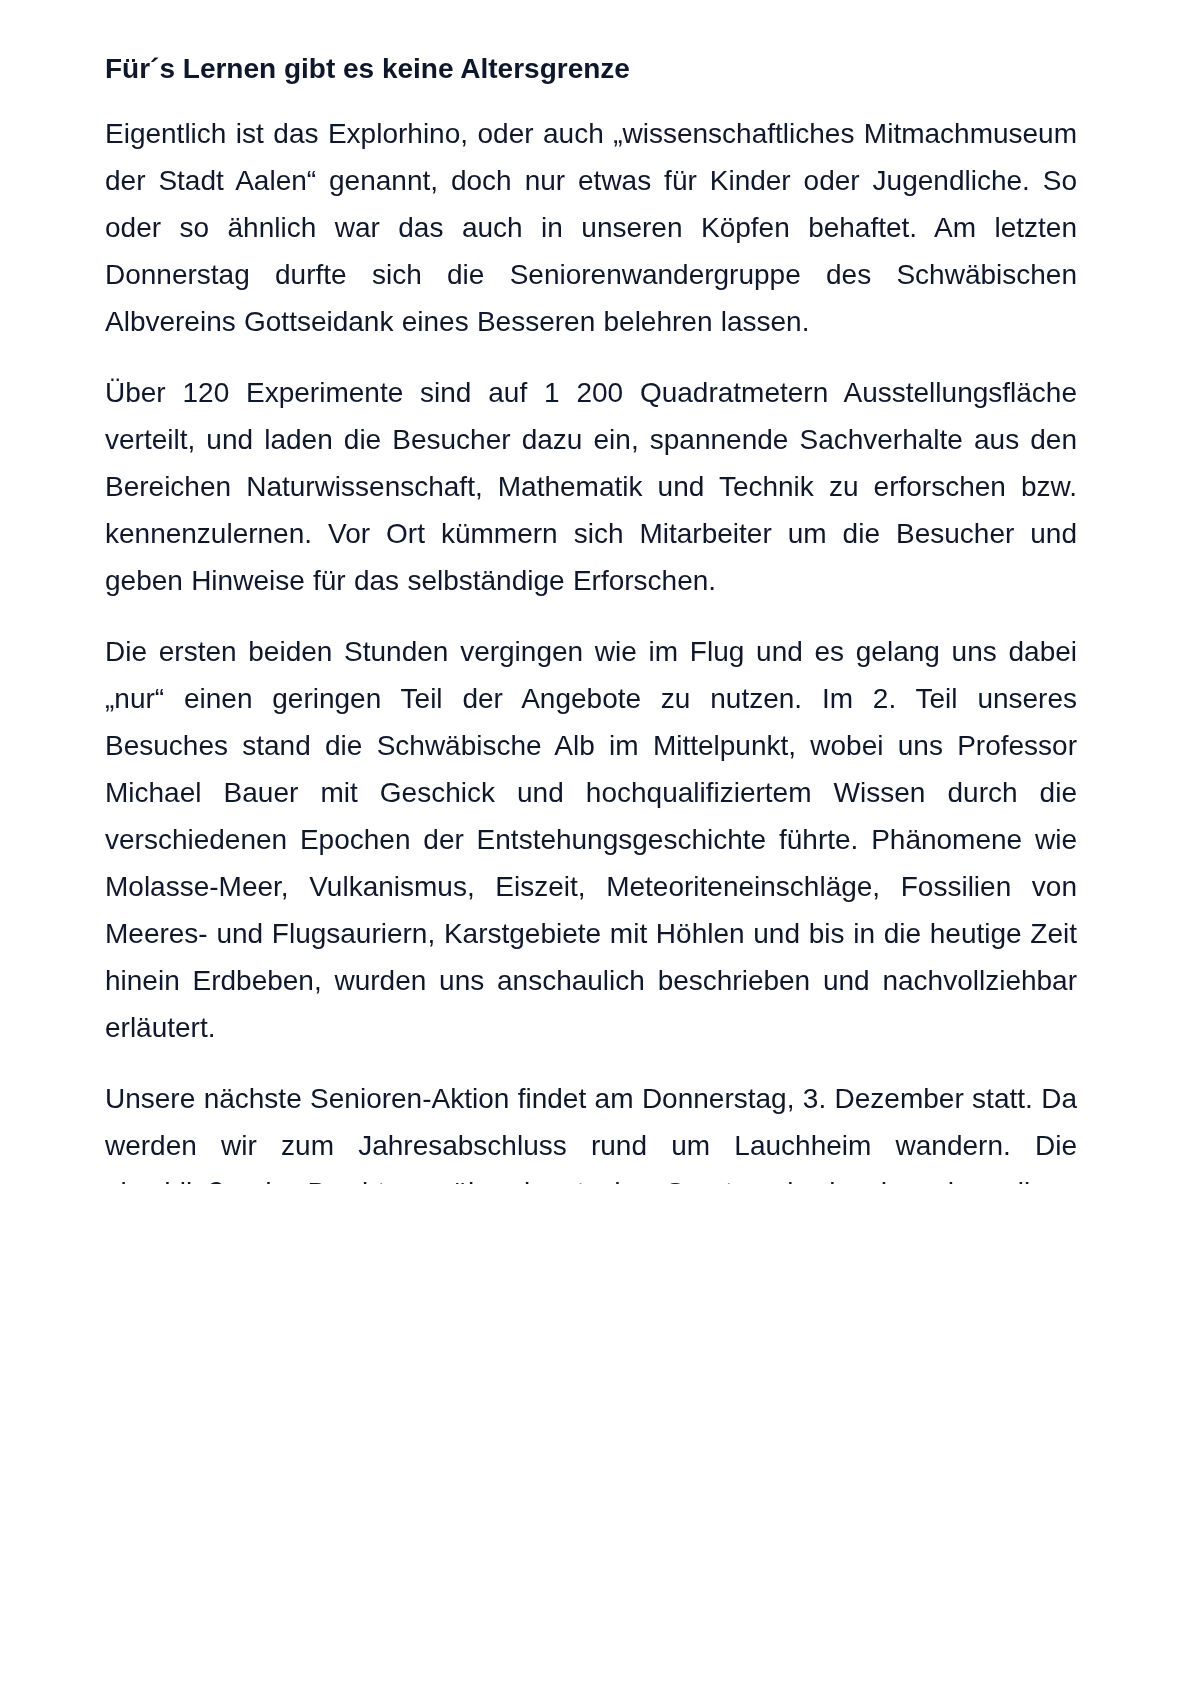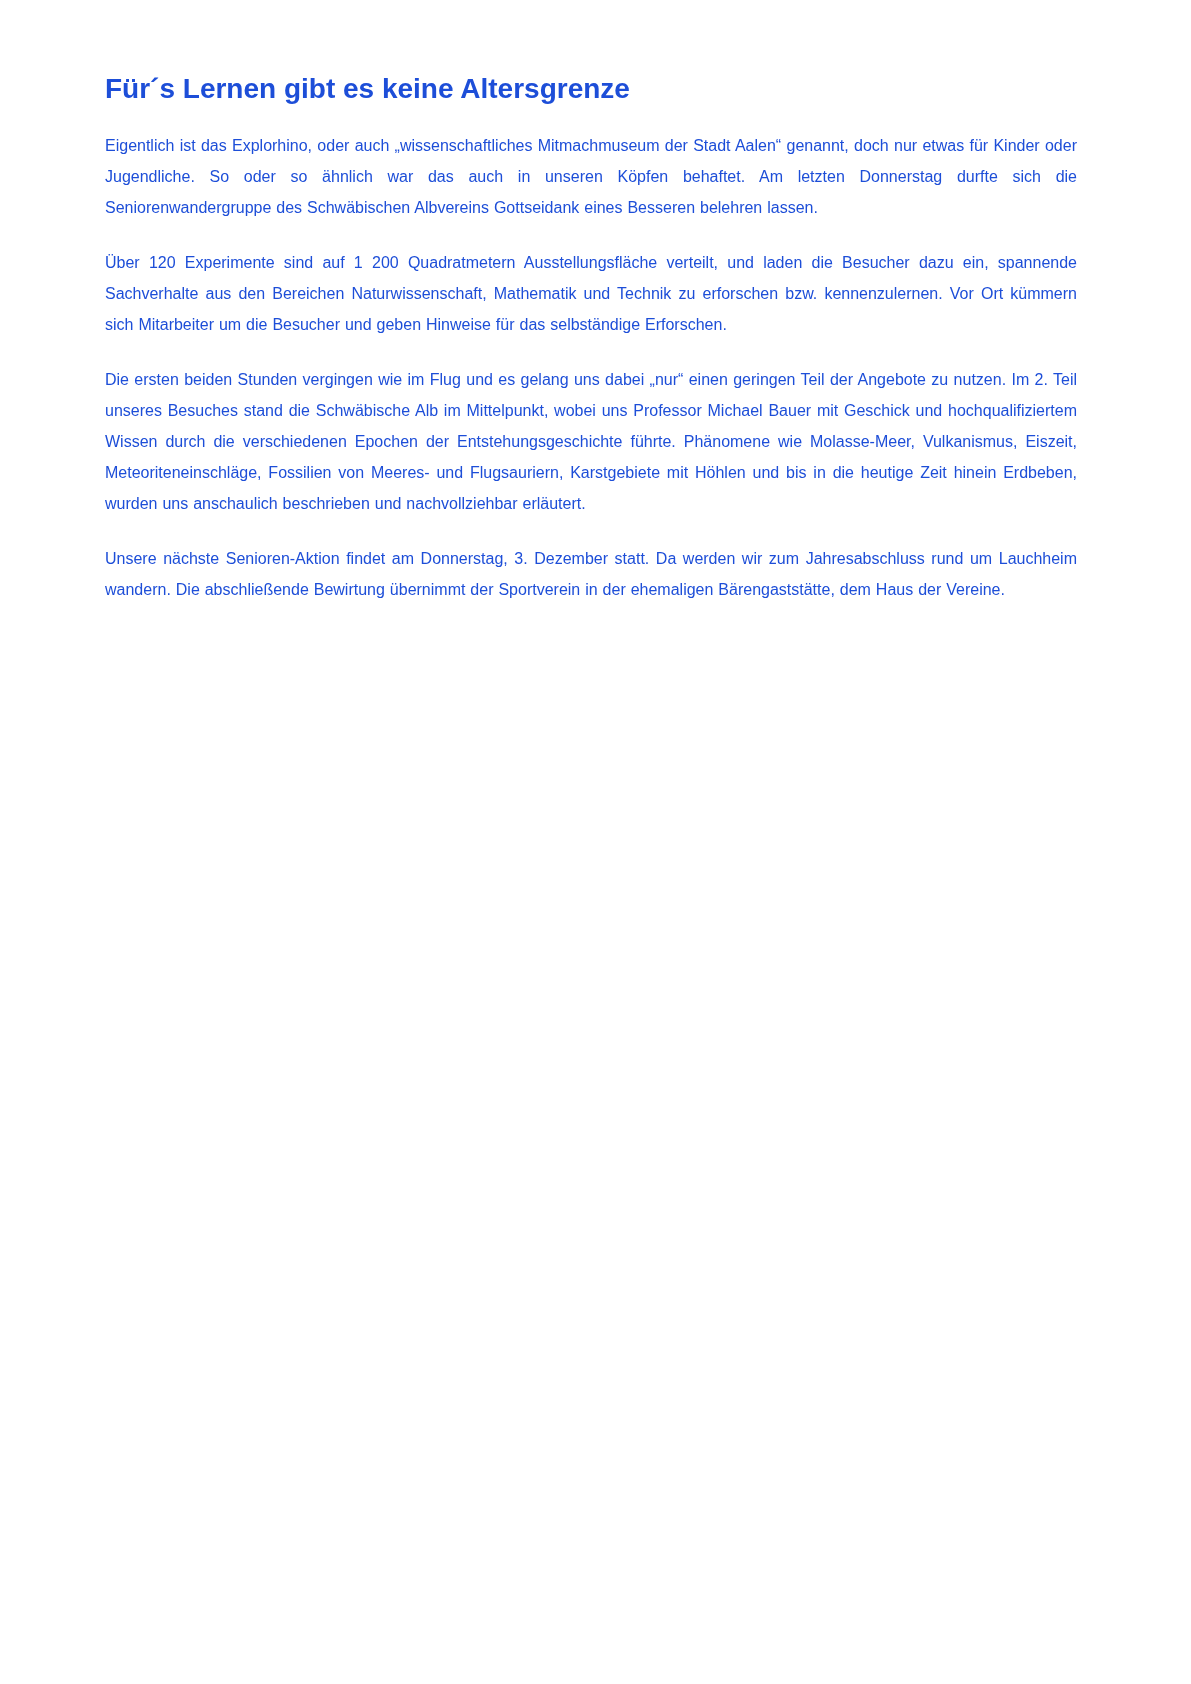--- a/index.html
+++ b/index.html
@@ -7,39 +7,38 @@
     padding: 0;
     background: #ffffff;
   }
   .page {
     position: relative;
     width: 1191px;
     height: 1184px;
     background: #ffffff;
     overflow: hidden;
     font-family: "Liberation Sans", "DejaVu Sans", sans-serif;
-    color: #1d4ed8;
-    margin-top: 20px;
+    color: #0f172a;
   }
   .content {
     position: absolute;
     left: 105px;
     top: 52px;
     width: 972px;
   }
   .doc-title {
     font-size: 28px;
     font-weight: bold;
     line-height: 34px;
     margin: 0 0 24px 0;
     letter-spacing: 0;
   }
   .doc-paragraph {
-    font-size: 16px;
-    line-height: 31px;
+    font-size: 28px;
+    line-height: 47px;
     text-align: justify;
     text-justify: inter-word;
     hyphens: none;
     margin: 0 0 24px 0;
     word-spacing: 0.5px;
   }
 </style>
 </head>
 <body>
 

